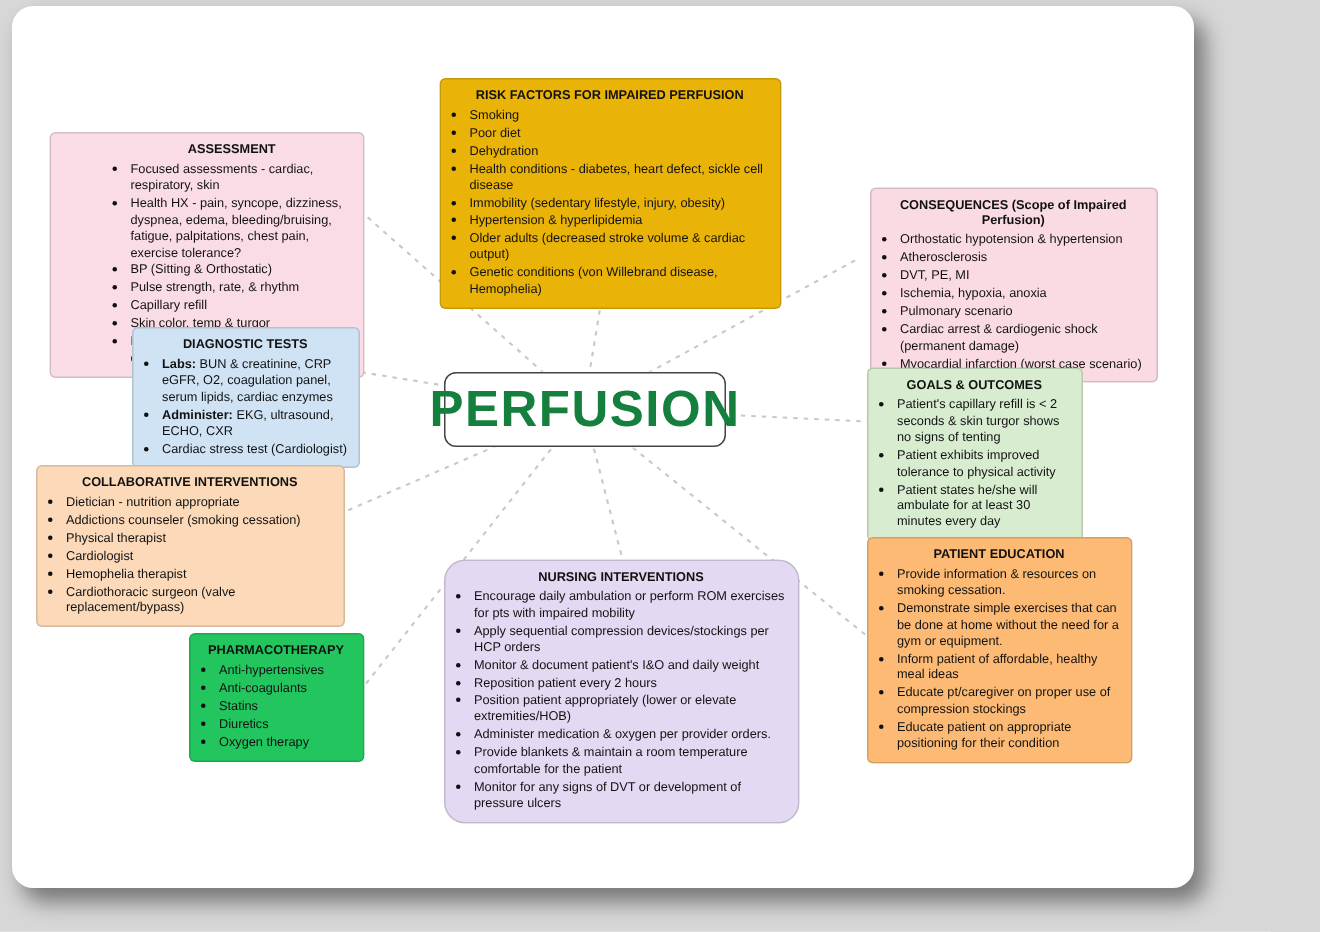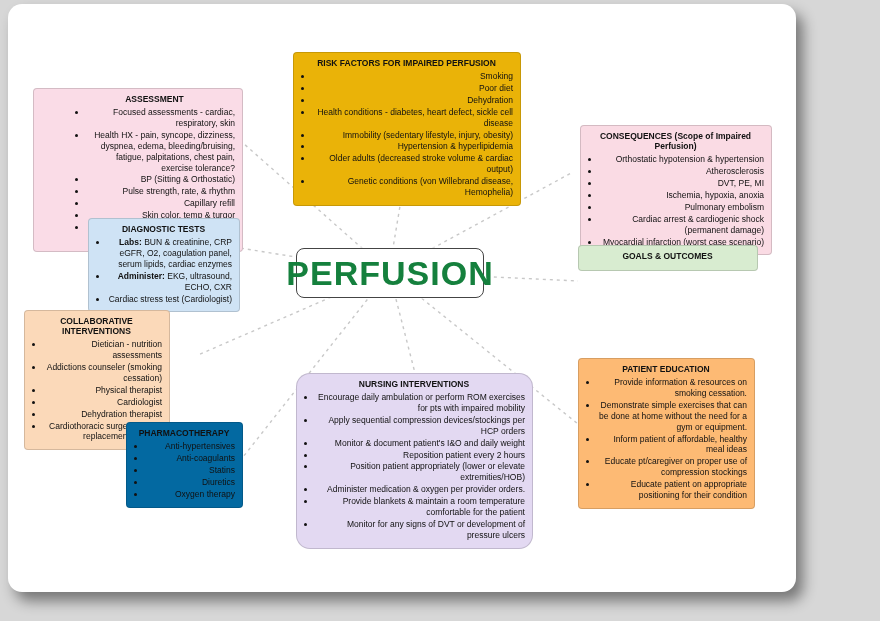--- a/index.html
+++ b/index.html
@@ -4,35 +4,35 @@
 <style>
   html,body{margin:0;padding:0;}
   body{font-family:"Liberation Sans","DejaVu Sans",sans-serif;background:#cfcfcf;}
   .stage{position:relative;width:880px;height:621px;background:#d7d7d7;overflow:hidden;}
   .canvas{position:absolute;left:8px;top:4px;width:788px;height:588px;background:#ffffff;
           border-radius:14px;box-shadow:7px 9px 14px rgba(0,0,0,0.45);}
   svg.connectors{position:absolute;left:0;top:0;pointer-events:none;}
   .node{position:absolute;border-radius:4px;padding:5px 7px 6px 6px;box-sizing:border-box;
         border:1px solid rgba(0,0,0,0.15);color:#111;}
   .node-title{font-size:8.5px;font-weight:700;text-align:center;margin:0 0 3px 0;line-height:1.2;}
-  .node ul{margin:0;padding:0 0 0 13px;list-style:disc;text-align:right;}
+  .node ul{margin:0;padding:0 0 0 13px;list-style:disc;}
   .node li{font-size:8.5px;line-height:1.28;margin:0 0 1px 0;}
   .center-node{position:absolute;left:296px;top:248px;width:186px;height:48px;background:#ffffff;
         border:1.5px solid #444;border-radius:8px;display:flex;align-items:center;justify-content:center;
         box-shadow:0 0 0 1px rgba(255,255,255,0.5);}
   .center-label{font-size:34px;font-weight:700;letter-spacing:1px;color:#15803d;}
   
   .pos-risk{left:293px;top:52px;width:228px;}
   .pos-assessment{left:33px;top:88px;width:210px;padding-left:40px;}
   .pos-diagnostic{left:88px;top:218px;width:152px;}
-  .pos-collab{left:24px;top:310px;width:146px;}
+  .pos-collab{left:24px;top:310px;width:206px;}
   .pos-pharma{left:126px;top:422px;width:117px;}
   .pos-nursing{left:296px;top:373px;width:237px;border-radius:14px;}
   .pos-consequences{left:580px;top:125px;width:192px;}
-  .pos-goals{left:578px;top:245px;width:180px;}
+  .pos-goals{left:578px;top:245px;width:144px;}
   .pos-education{left:578px;top:358px;width:177px;}
 </style>
 </head>
 <body>
 
 <div class="stage">
   <div class="canvas"></div>
 
   <svg class="connectors" width="880" height="621" viewBox="0 0 880 621">
     <g stroke="#c8c8c8" stroke-width="1.4" stroke-dasharray="3 4" fill="none">
@@ -80,30 +80,30 @@
     <ul>
         <li><b>Labs: </b>BUN &amp; creatinine, CRP eGFR, O2, coagulation panel, serum lipids, cardiac enzymes</li>
         <li><b>Administer: </b>EKG, ultrasound, ECHO, CXR</li>
         <li>Cardiac stress test (Cardiologist)</li>
       </ul>
   </div>
 
   <div class="node pos-collab" style="background-color: rgb(251, 217, 185);">
     <div class="node-title">COLLABORATIVE INTERVENTIONS</div>
     <ul>
-        <li>Dietician - nutrition assessments</li>
+        <li>Dietician - nutrition appropriate</li>
         <li>Addictions counseler (smoking cessation)</li>
         <li>Physical therapist</li>
         <li>Cardiologist</li>
-        <li>Dehydration therapist</li>
+        <li>Hemophelia therapist</li>
         <li>Cardiothoracic surgeon (valve replacement/bypass)</li>
       </ul>
   </div>
 
-  <div class="node pos-pharma" style="background-color: #0369a1;">
+  <div class="node pos-pharma" style="background-color: #22c55e;">
     <div class="node-title">PHARMACOTHERAPY</div>
     <ul>
         <li>Anti-hypertensives</li>
         <li>Anti-coagulants</li>
         <li>Statins</li>
         <li>Diuretics</li>
         <li>Oxygen therapy</li>
       </ul>
   </div>
 
@@ -121,28 +121,33 @@
       </ul>
   </div>
 
   <div class="node pos-consequences" style="background-color: rgb(250, 219, 228);">
     <div class="node-title">CONSEQUENCES (Scope of Impaired  Perfusion)</div>
     <ul>
         <li>Orthostatic hypotension &amp; hypertension</li>
         <li>Atherosclerosis</li>
         <li>DVT, PE, MI</li>
         <li>Ischemia, hypoxia, anoxia</li>
-        <li>Pulmonary embolism</li>
+        <li>Pulmonary scenario</li>
         <li>Cardiac arrest &amp; cardiogenic shock (permanent damage)</li>
         <li>Myocardial infarction (worst case  scenario)</li>
       </ul>
   </div>
 
   <div class="node pos-goals" style="background-color: rgb(216, 236, 208);">
     <div class="node-title">GOALS &amp; OUTCOMES</div>
+    <ul>
+        <li>Patient's capillary refill is &lt; 2 seconds &amp; skin turgor shows no signs of tenting</li>
+        <li>Patient exhibits improved tolerance to physical activity</li>
+        <li>Patient states he/she will ambulate for at least 30 minutes every day</li>
+      </ul>
   </div>
 
   <div class="node pos-education" style="background-color: #fdba74;">
     <div class="node-title">PATIENT EDUCATION</div>
     <ul>
         <li>Provide information &amp; resources on smoking cessation.</li>
         <li>Demonstrate simple exercises that can be done at home without the need for a gym or equipment.</li>
         <li>Inform patient of affordable, healthy meal ideas</li>
         <li>Educate pt/caregiver on proper use of compression stockings</li>
         <li>Educate patient on appropriate positioning for their condition</li>

